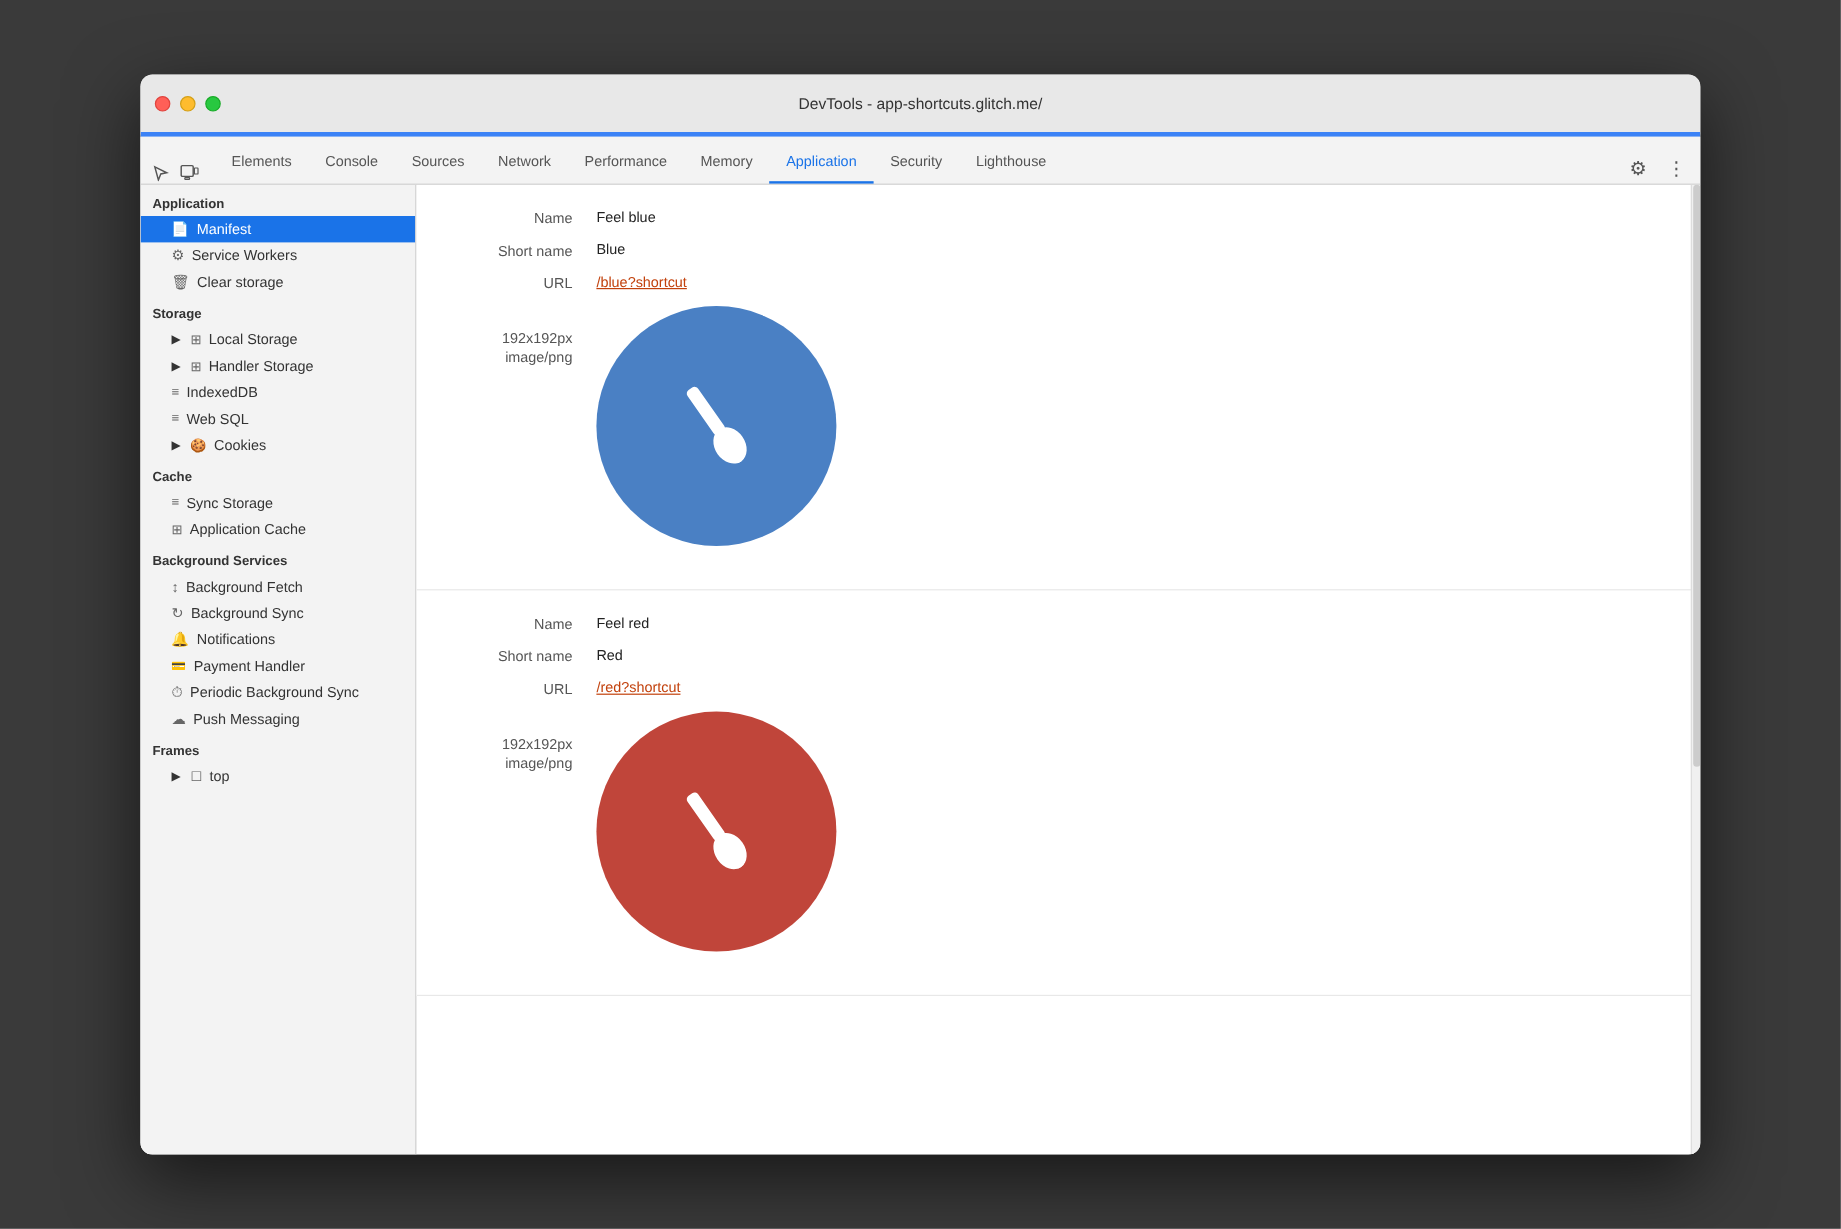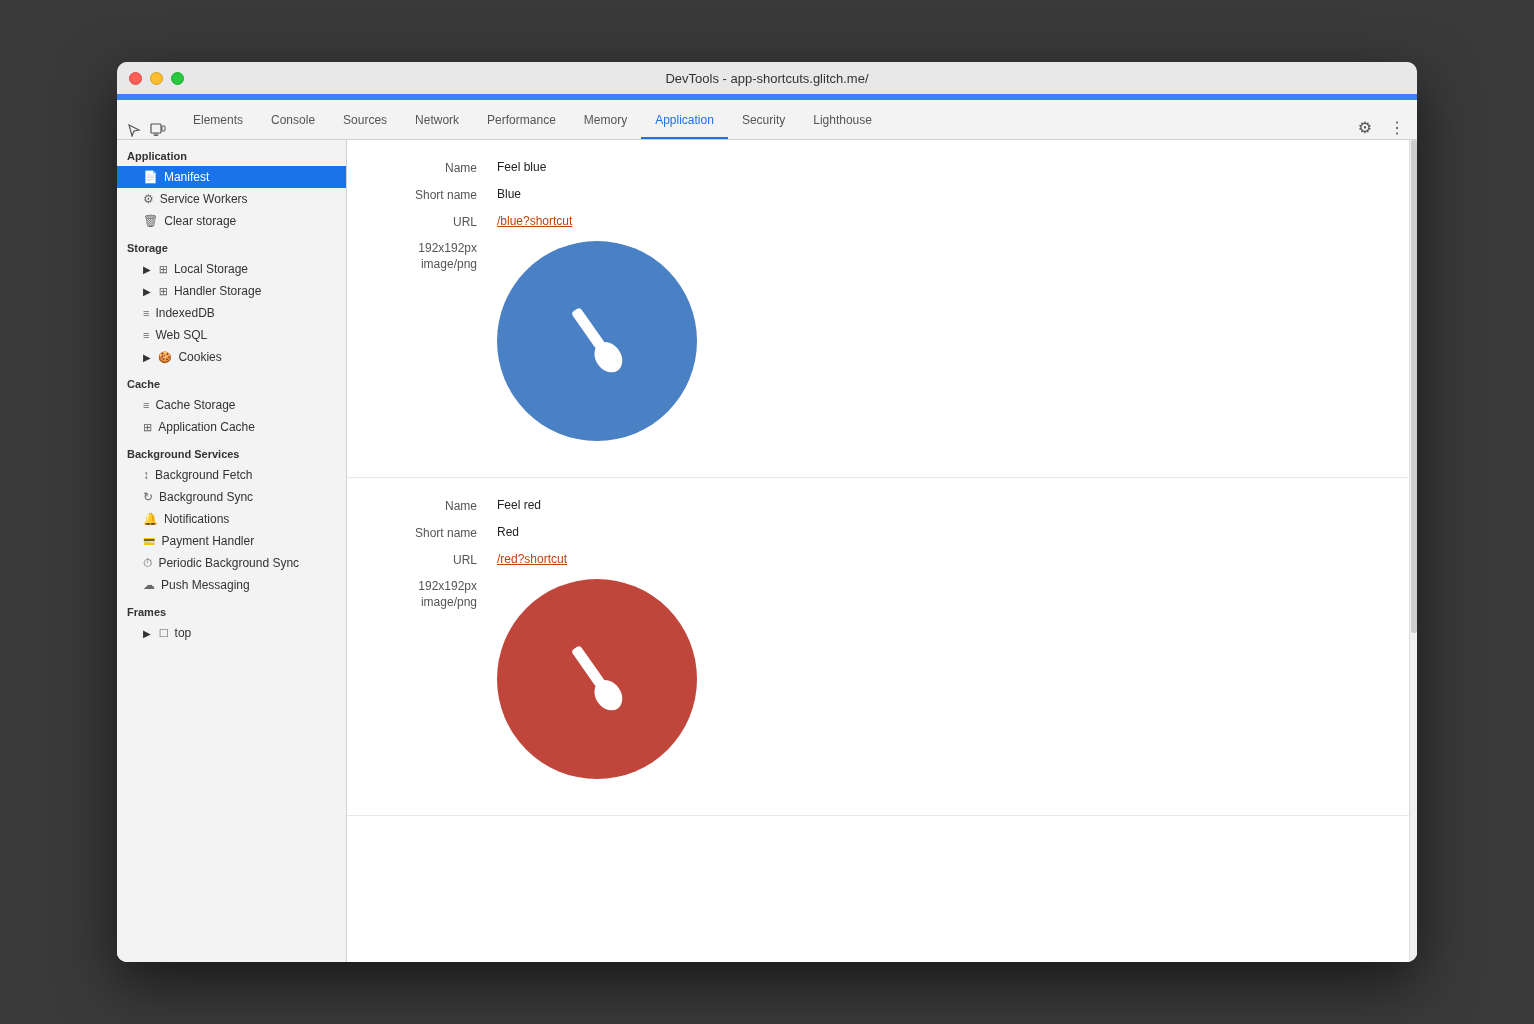--- a/index.html
+++ b/index.html
@@ -16,25 +16,25 @@
       height: 900px;
       background: #f0f0f0;
       border-radius: 10px;
       overflow: hidden;
       box-shadow: 0 20px 60px rgba(0,0,0,0.6);
       display: flex;
       flex-direction: column;
     }
     .titlebar {
       background: #e8e8e8;
-      height: 38px;
+      height: 52px;
       display: flex;
       align-items: center;
       padding: 0 12px;
-      border-bottom: 6px solid #3b82f6;
+      border-bottom: 4px solid #3b82f6;
       border-radius: 10px 10px 0 0;
       position: relative;
     }
     .traffic-lights {
       display: flex;
       gap: 8px;
     }
     .traffic-light {
       width: 13px;
       height: 13px;
@@ -202,20 +202,21 @@
     .image-field-row {
       display: flex;
       align-items: flex-start;
       margin-bottom: 16px;
     }
     .image-labels {
       width: 120px;
       text-align: right;
       padding-right: 20px;
       flex-shrink: 0;
+      margin-top: 20px;
     }
     .image-size-label {
       font-size: 12px;
       color: #555;
       display: block;
     }
     .image-type-label {
       font-size: 12px;
       color: #555;
       display: block;
@@ -345,21 +346,21 @@
         </div>
         <div class="sidebar-item indent">
           <span class="tree-arrow">▶</span>
           <span class="item-icon" style="font-size:11px">🍪</span>
           <span>Cookies</span>
         </div>
 
         <div class="sidebar-section-label">Cache</div>
         <div class="sidebar-item indent">
           <span class="item-icon" style="font-size:11px">≡</span>
-          <span>Cache Storage</span>
+          <span>Sync Storage</span>
         </div>
         <div class="sidebar-item indent">
           <span class="item-icon" style="font-size:11px">⊞</span>
           <span>Application Cache</span>
         </div>
 
         <div class="sidebar-section-label">Background Services</div>
         <div class="sidebar-item indent">
           <span class="item-icon">↕</span>
           <span>Background Fetch</span>

